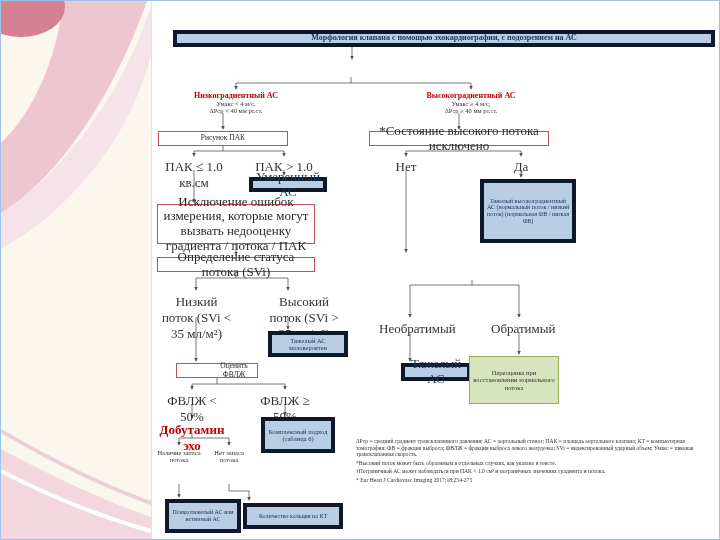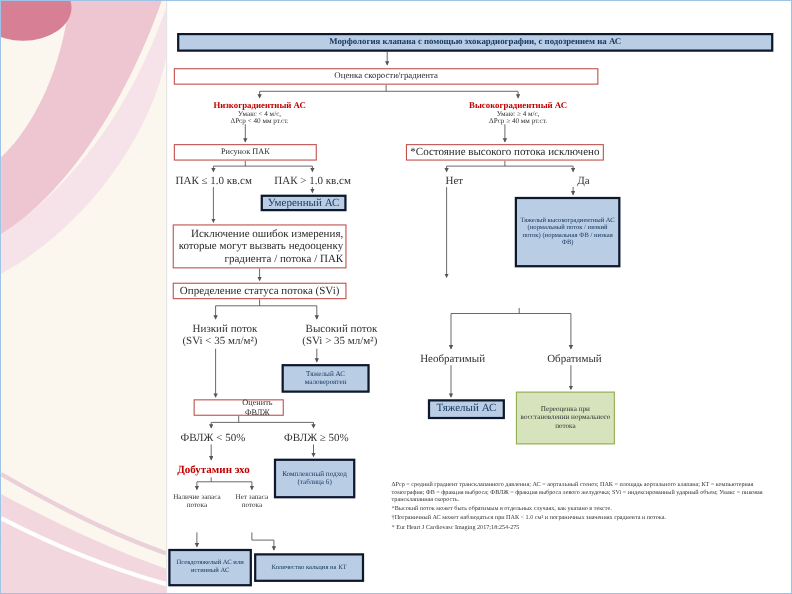--- a/index.html
+++ b/index.html
@@ -14,30 +14,30 @@
   }
   #decor{position:absolute;left:0;top:0;}
   #content-bg{position:absolute;left:150px;top:0;width:570px;height:540px;background:#ffffff;border-left:1px solid #e3e3e3;box-sizing:border-box;}
   #arrows{position:absolute;left:0;top:0;z-index:2;}
   .abs{position:absolute;z-index:3;box-sizing:border-box;}
   .box{
     display:flex;align-items:center;justify-content:center;
     text-align:center;line-height:1.12;
     padding:1px 2px;
   }
-  .blue{background:#b9cde5;border:2px solid #0f172a;color:#17375e;}
+  .blue{background:#b9cde5;border:4px solid #0f172a;color:#17375e;margin-left:12px;}
   .redbox{background:#ffffff;border:1px solid #c0504d;color:#2a2a2a;}
   .green{background:#d6e3bc;border:1px solid #94b054;color:#333333;}
   .redtext{color:#c00000;font-weight:bold;}
   .darktext{color:#333333;}
   .ctr{text-align:center;}
   .f9{font-size:9px;}
   .f8{font-size:8px;}
   .f75{font-size:7.5px;}
-  .f7{font-size:10px;text-align:right;}
+  .f7{font-size:13px;}
   .f65{font-size:6.5px;}
   .f6{font-size:6px;}
   .f55{font-size:5.6px;}
   #title{color:#1a1a24;font-weight:bold;line-height:12px;}
   #footnotes div{margin-bottom:2px;line-height:1.18;}
 </style>
 </head>
 <body>
 
 <div id="slide">
@@ -104,21 +104,20 @@
       <line x1="178" y1="437" x2="178" y2="444" marker-end="url(#ah)"></line>
       <line x1="228" y1="437" x2="228" y2="444" marker-end="url(#ah)"></line>
       <line x1="178" y1="483" x2="178" y2="496" marker-end="url(#ah)"></line>
       <polyline points="228,483 228,490 248,490 248,499" marker-end="url(#ah)"></polyline>
     </g>
   </svg>
 
 
   <div class="abs box blue f8" style="left:160px;top:29px;width:542px;height:17px;font-weight:bold;">Морфология клапана с помощью эхокардиографии, с подозрением на АС</div>
 
-  <div class="abs box redbox f8" style="left:157px;top:61px;width:386px;height:15px;">Оценка скорости/градиента</div>
 
   <div class="abs ctr" style="left:175px;top:90px;width:120px;">
     <div class="redtext f8">Низкоградиентный АС</div>
     <div class="darktext f65">Умакс &lt; 4 м/с,</div>
     <div class="darktext f65">ΔРср &lt; 40 мм рт.ст.</div>
   </div>
 
   <div class="abs ctr" style="left:410px;top:90px;width:120px;">
     <div class="redtext f8">Высокоградиентный АС</div>
     <div class="darktext f65">Умакс ≥ 4 м/с,</div>

